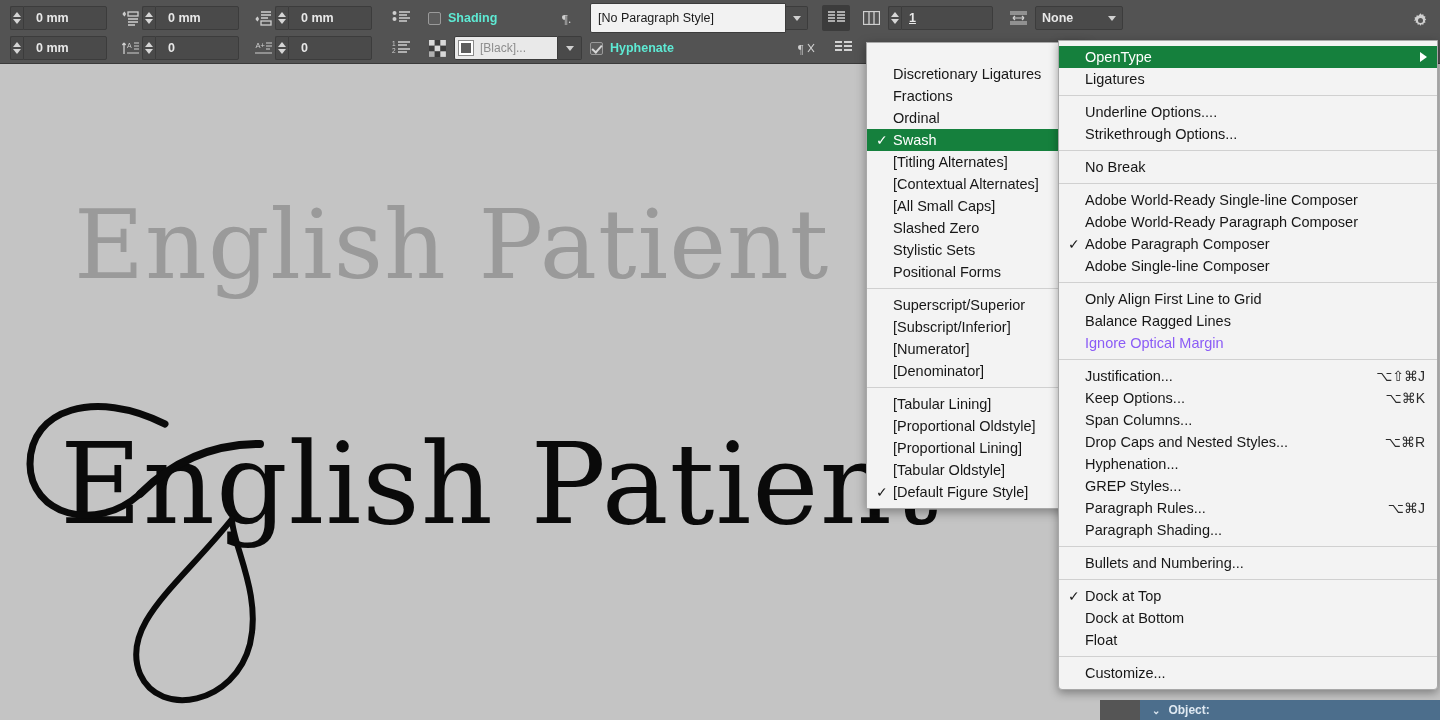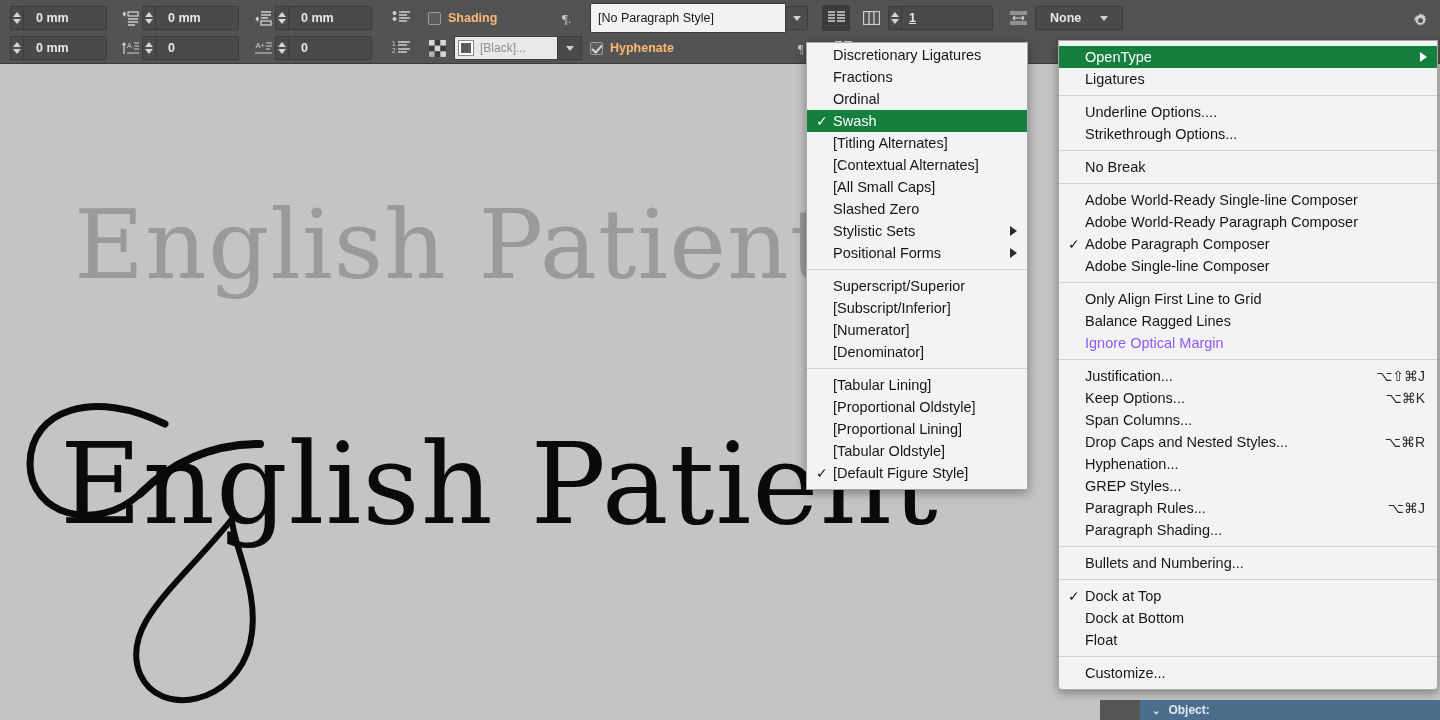--- a/index.html
+++ b/index.html
@@ -64,21 +64,21 @@
 
   .chk {
     width: 13px; height: 13px; border: 1px solid #9a9a9a; background: #5d5d5d;
     border-radius: 2px; flex: none; position: relative;
   }
   .chk.on::after {
     content: ""; position: absolute; left: 3px; top: 0px;
     width: 4px; height: 8px; border: solid #d8d8d8;
     border-width: 0 2px 2px 0; transform: rotate(42deg);
   }
-  .cbl { color: #fdba74; font-size: 12.5px; font-weight: bold; margin-left: 7px; }
+  .cbl { color: #5eead4; font-size: 12.5px; font-weight: bold; margin-left: 7px; }
 
   .swatchbox {
     display: flex; align-items: center; height: 24px; width: 104px;
     background: #e9e9e9; border: 1px solid #3c3c3c; border-radius: 2px 0 0 2px;
     padding: 0 4px;
   }
   .swatch { width: 14px; height: 14px; background: #5c5c5c; border: 2px solid #fff;
             outline: 1px solid #8a8a8a; flex: none; }
   .swatchlabel { font-size: 12px; color: #8d8d8d; margin-left: 7px; }
   .swatch-drop { width: 24px; height: 24px; background: #4a4a4a;
@@ -91,41 +91,41 @@
     padding: 14px 7px; color: #1a1a1a; font-size: 12.5px;
   }
   .pstyle-drop {
     width: 22px; height: 24px; background: #4c4c4c; border: 1px solid #3c3c3c;
     border-left: none; border-radius: 0 2px 2px 0;
     display: flex; align-items: center; justify-content: center;
   }
   .nonesel {
     width: 88px; height: 24px; background: #4a4a4a; border: 1px solid #3c3c3c;
     border-radius: 2px; display: flex; align-items: center; justify-content: space-between;
-    padding: 0 14px; color: #e8e8e8; font-size: 12.5px; font-weight: bold;
+    padding: 0 6px; color: #e8e8e8; font-size: 12.5px; font-weight: bold;
   }
   .caret { width: 0; height: 0; border-left: 4px solid transparent;
            border-right: 4px solid transparent; border-top: 5px solid #d0d0d0; }
   .iconbtn { width: 28px; height: 26px; display: flex; align-items: center;
              justify-content: center; color: #d2d2d2; flex: none; }
   .iconbtn.active { background: #3c3c3c; border-radius: 2px; }
   .gear { position: absolute; right: 8px; top: 8px; width: 24px; height: 24px;
           display: flex; align-items: center; justify-content: center; color: #cfcfcf; }
 
   
   .menu {
     position: absolute;
     background: #f3f3f3;
     border: 1px solid #a8a8a8;
     box-shadow: 0 3px 10px rgba(0,0,0,.36);
     font-size: 14.5px;
     color: #171717;
     padding: 4px 0;
   }
-  #otmenu { left: 806px; top: 42px; width: 222px; padding-top: 1px; padding-bottom: 5px; }
+  #otmenu { left: 866px; top: 42px; width: 222px; padding-top: 20px; padding-bottom: 5px; }
   #parmenu { left: 1058px; top: 40px; width: 380px; padding-top: 5px; padding-bottom: 5px;
              border-radius: 0 0 4px 4px; }
 
   .mi {
     position: relative; height: 22px; display: flex; align-items: center;
     padding-left: 26px; padding-right: 12px; white-space: nowrap;
     line-height: 22px;
   }
   .mi .tick {
     position: absolute; left: 9px; top: 0; height: 22px;

